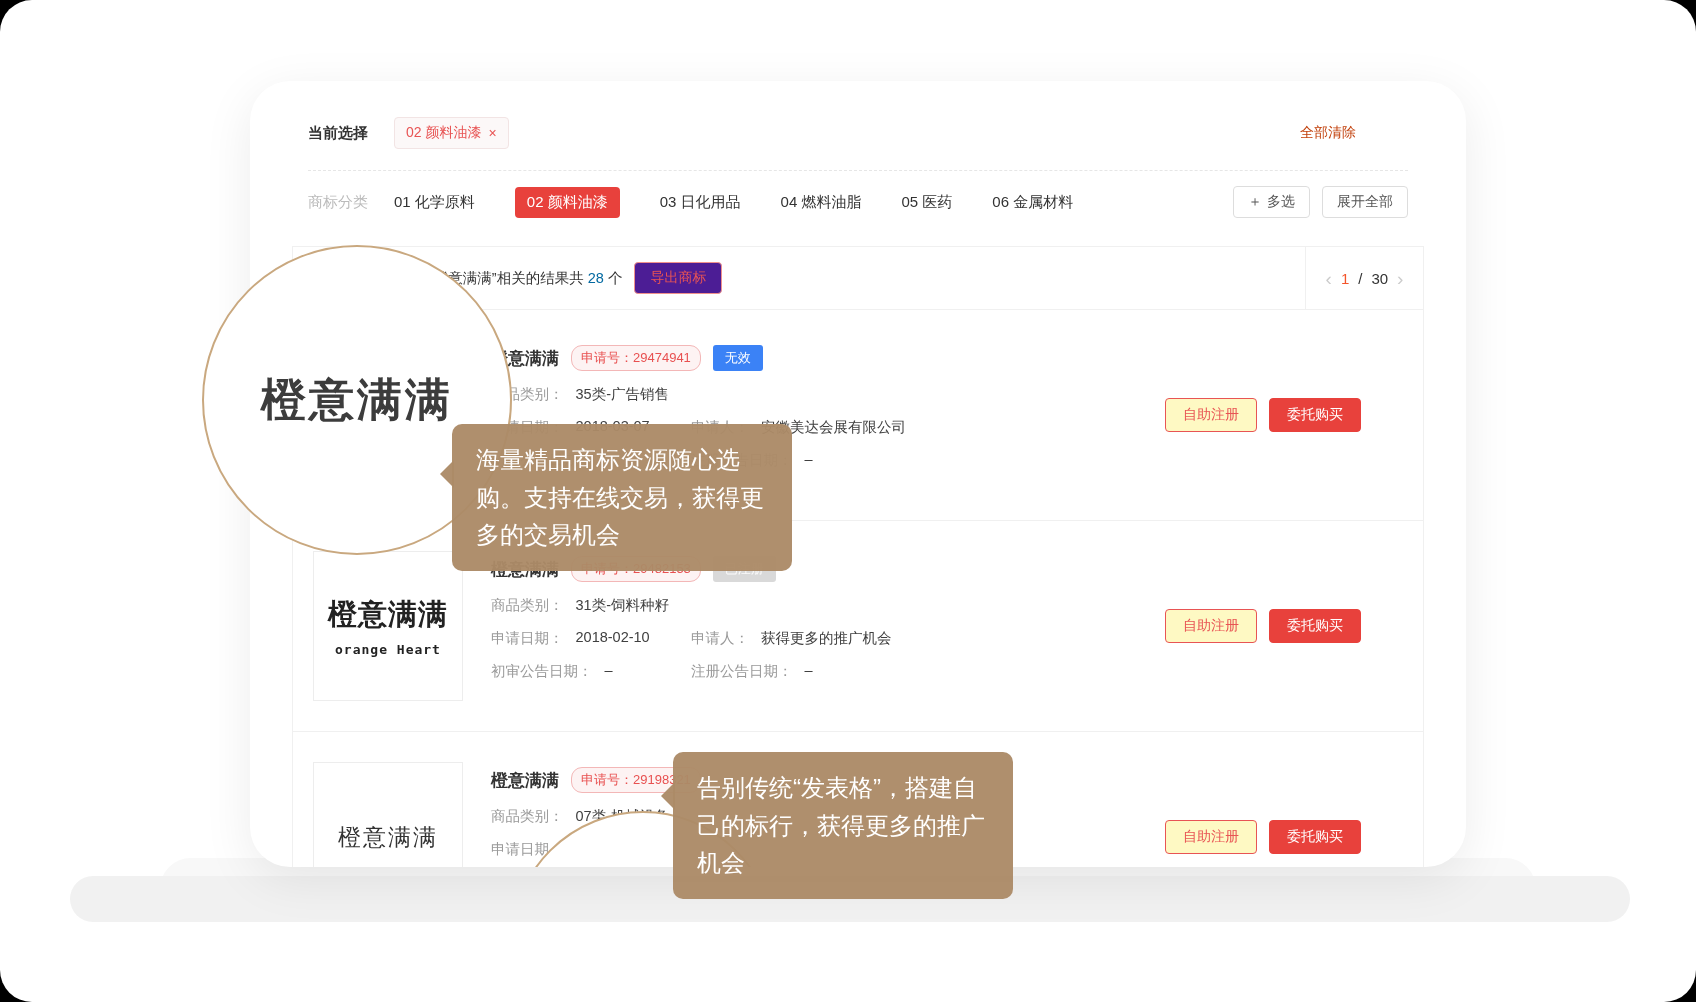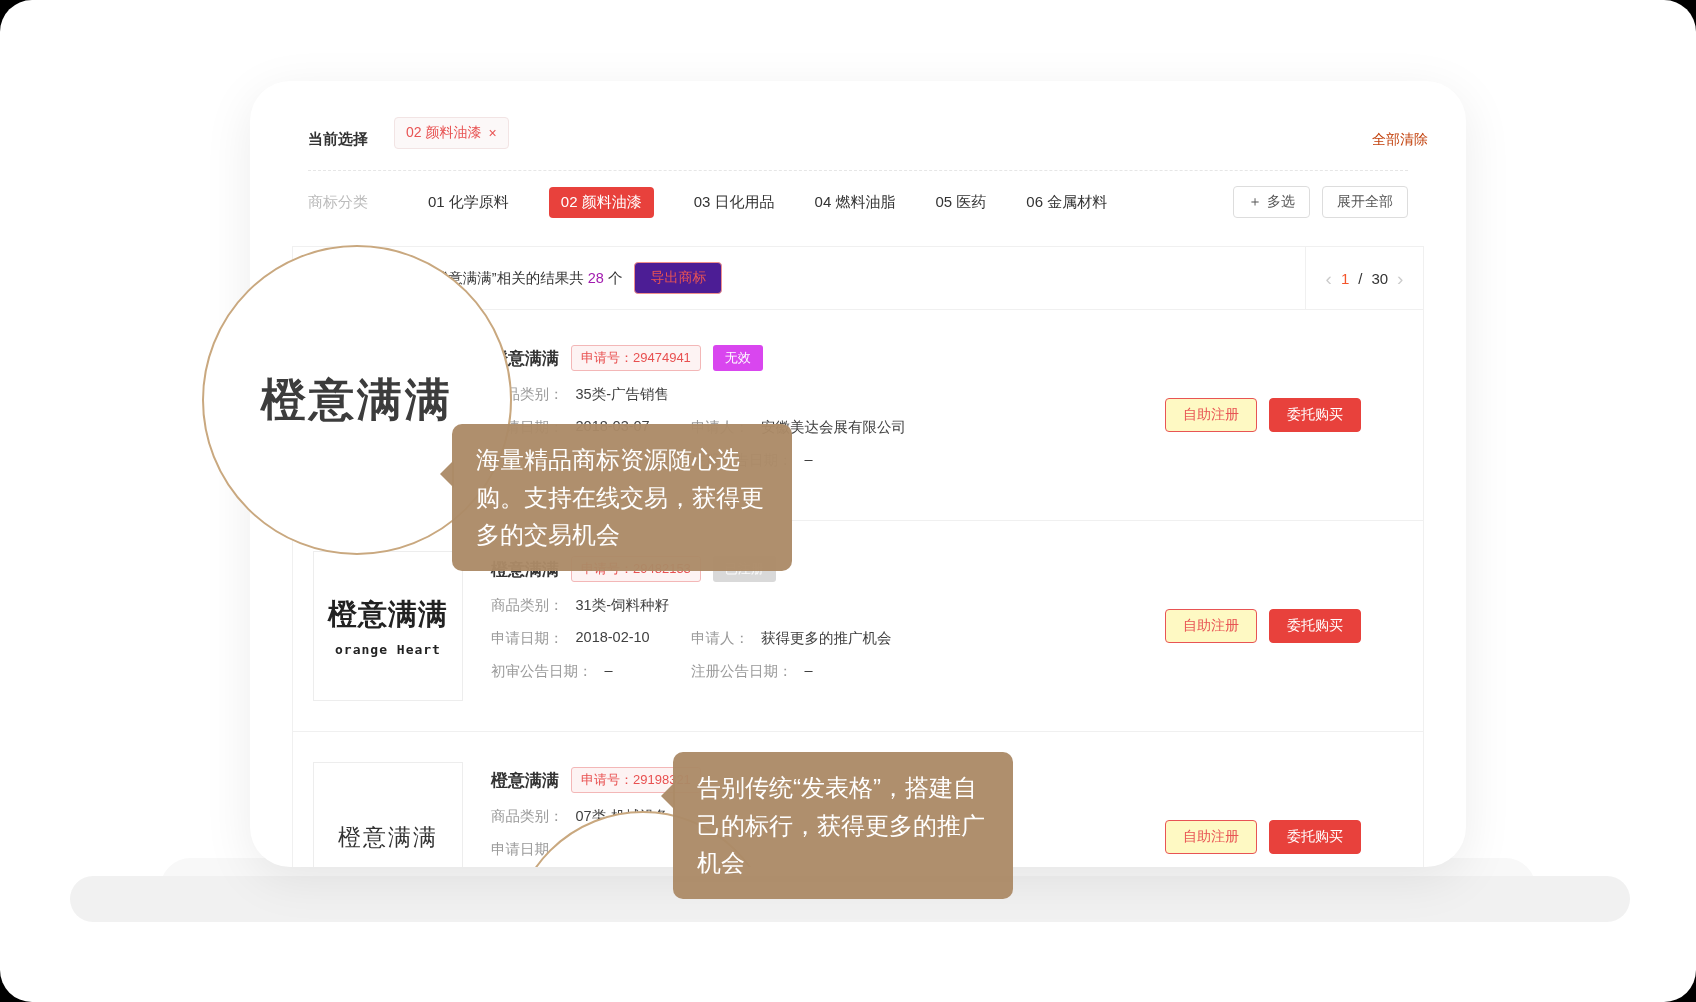--- a/index.html
+++ b/index.html
@@ -9,44 +9,44 @@
   
   .base-back { position:absolute; left:160px; top:858px; width:1376px; height:62px; border-radius:31px; background:#f8f8f8; z-index:0; }
   .base-bar  { position:absolute; left:70px;  top:876px; width:1560px; height:46px; border-radius:23px; background:#f1f1f1; z-index:1; }
 
   
   .card { position:absolute; left:250px; top:81px; width:1216px; height:786px; background:#fff; border-radius:40px;
           box-shadow:0 12px 50px rgba(0,0,0,0.08); z-index:2; overflow:hidden; }
   .card-inner { padding-top:36px; position:relative; }
 
   
-  .filter-row { display:flex; align-items:flex-end; margin:0 38px 0 58px; }
+  .filter-row { display:flex; align-items:center; margin:0 110px 0 58px; }
   .filter-label { font-size:15px; font-weight:600; color:#333; }
   .filter-tag { margin-left:26px; display:inline-flex; align-items:center; gap:7px; padding:6px 11px;
                 background:#fcf8f8; border:1px solid #f2e4e4; border-radius:4px; color:#e85454; font-size:14px; cursor:pointer; }
   .filter-tag .close { font-size:14px; color:#e85454; }
   .clear-all { margin-left:auto; color:#c2410c; font-size:14px; cursor:pointer; }
 
   .dashed-divider { margin:21px 58px 0; border-top:1px dashed #e6e6e6; }
 
   
   .category-row { display:flex; align-items:center; margin-top:15px; padding:0 58px; font-size:15px; }
-  .cat-label { color:#bbb; margin-right:60px; }
+  .cat-label { color:#bbb; margin-right:26px; }
   .cat-item { color:#333; margin-right:40px; cursor:pointer; white-space:nowrap; }
   .cat-item.active { background:#e8413c; color:#fff; padding:6px 12px; border-radius:4px; }
   .cat-actions { margin-left:auto; display:flex; gap:12px; }
   .cat-btn { border:1px solid #ddd; border-radius:4px; padding:6px 14px; font-size:14px; color:#555; background:#fff;
              display:inline-flex; align-items:center; gap:5px; cursor:pointer; white-space:nowrap; }
 
   
   .panel { margin:28px 42px 0; border:1px solid #f0f0f0; position:relative; z-index:1; }
   .panel-header { display:flex; align-items:stretch; border-bottom:1px solid #f0f0f0; }
   .ph-main { flex:1; display:flex; align-items:center; gap:12px; padding:15px 12px 15px 20px; overflow:hidden; }
   .summary { font-size:14.5px; color:#333; white-space:nowrap; }
-  .summary .count { color:#a21caf; }
+  .summary .count { color:#0369a1; }
   .export-btn { border:1px solid #f0908c; color:#e85454; background:#4c1d95; border-radius:4px;
                 padding:6px 15px; font-size:14px; cursor:pointer; white-space:nowrap; }
   .disclaimer { font-size:12.5px; color:#aaa; white-space:nowrap; }
   .disclaimer .gov-link { color:#3f8fd6; font-weight:700; cursor:pointer; }
   .ph-page { width:118px; border-left:1px solid #f0f0f0; display:flex; align-items:center; justify-content:center;
              gap:9px; font-size:15px; flex:none; }
   .page-chev { color:#ccc; font-size:19px; cursor:pointer; line-height:1; }
   .page-current { color:#f4552b; }
   .page-sep, .page-total { color:#333; }
 
@@ -54,23 +54,23 @@
   .result-row { display:flex; padding:30px 62px 30px 20px; border-bottom:1px solid #f0f0f0; }
   .result-row:last-child { border-bottom:none; }
   .mark-box { width:150px; height:150px; border:1px solid #ededed; background:#fff; flex:none;
               display:flex; flex-direction:column; align-items:center; justify-content:center; gap:7px; }
   .mark-plain  { font-size:23px; color:#333; letter-spacing:2px; }
   .mark-script { font-family:"DejaVu Serif","Liberation Serif",serif; font-weight:700; font-size:29px; color:#222; letter-spacing:1px; }
   .mark-sub    { font-family:"DejaVu Sans Mono","Liberation Mono",monospace; font-weight:700; font-size:13px; color:#222; letter-spacing:1px; }
   .row-details { flex:1; padding-left:28px; padding-top:5px; min-width:0; }
   .row-title-line { display:flex; align-items:center; gap:12px; }
   .row-name { font-size:17px; font-weight:700; color:#333; }
-  .tag-appno { border:1px solid #f3b7b7; background:#fdf3f3; color:#e85050; font-size:13px; padding:3px 9px; border-radius:3px; white-space:nowrap; }
+  .tag-appno { border:1px solid #f3b7b7; background:#fdf3f3; color:#e85050; font-size:13px; padding:3px 9px; border-radius:11px; white-space:nowrap; }
   .tag-status { font-size:13px; padding:4px 12px; border-radius:3px; color:#fff; white-space:nowrap; }
-  .tag-status.invalid { background:#d946ef; }
+  .tag-status.invalid { background:#3b82f6; }
   .tag-status.registered { background:#d9d9d9; color:#fafafa; }
   .detail-line { display:flex; margin-top:14px; font-size:14.5px; }
   .dcol { display:flex; min-width:200px; margin-right:0; }
   .dt { color:#999; margin-right:12px; white-space:nowrap; }
   .dd { color:#404040; white-space:nowrap; }
   .row-actions { display:flex; align-items:center; gap:12px; flex:none; align-self:center; }
   .btn-outline { border:1px solid #e85454; color:#e85454; background:#fef9c3; font-size:14px; padding:7px 17px; border-radius:4px; cursor:pointer; white-space:nowrap; }
   .btn-solid   { border:1px solid #e8413c; background:#e8413c; color:#fff; font-size:14px; padding:7px 17px; border-radius:4px; cursor:pointer; white-space:nowrap; }
 
   

